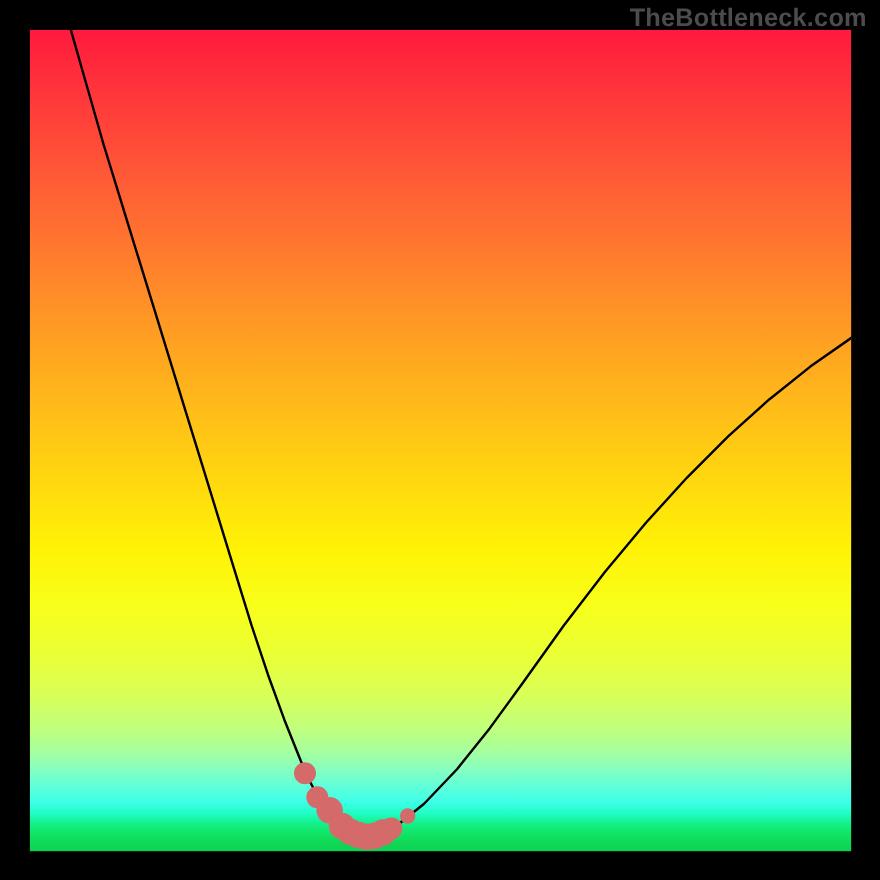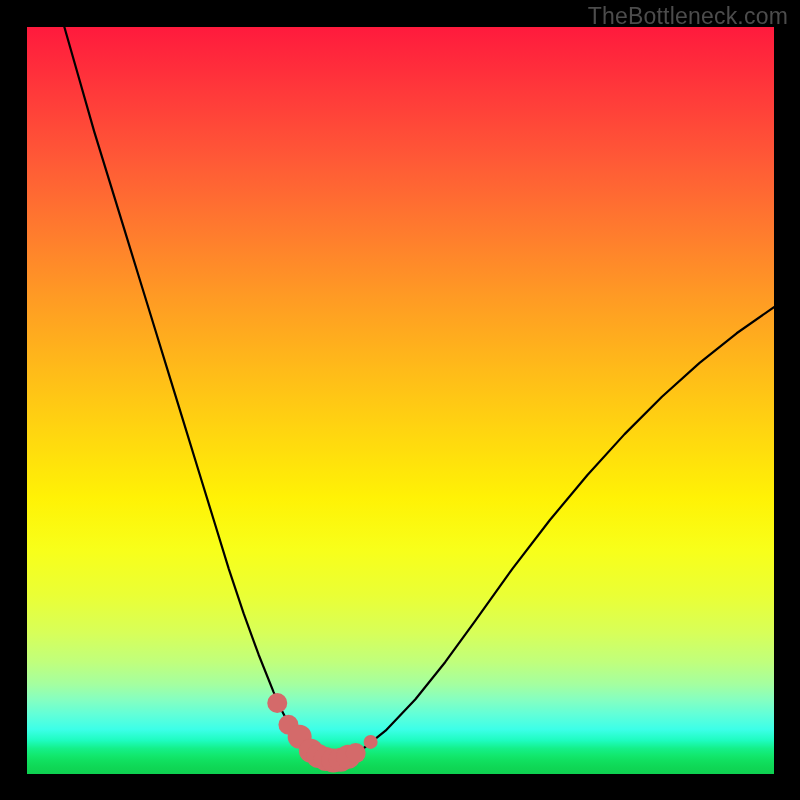--- a/index.html
+++ b/index.html
@@ -64,21 +64,21 @@
     top: 0;
     width: 747px;
     height: 747px;
   }
   .watermark {
     position: absolute;
     top: 3px;
     right: 12px;
     color: #4c4c4c;
     font-size: 23px;
-    font-weight: 400;
+    font-weight: 700;
     letter-spacing: 0.2px;
     user-select: none;
   }
 </style>
 </head>
 <body>
 
 <div class="frame">
   <div class="plot-area">
     <div class="gradient-bg"></div>

